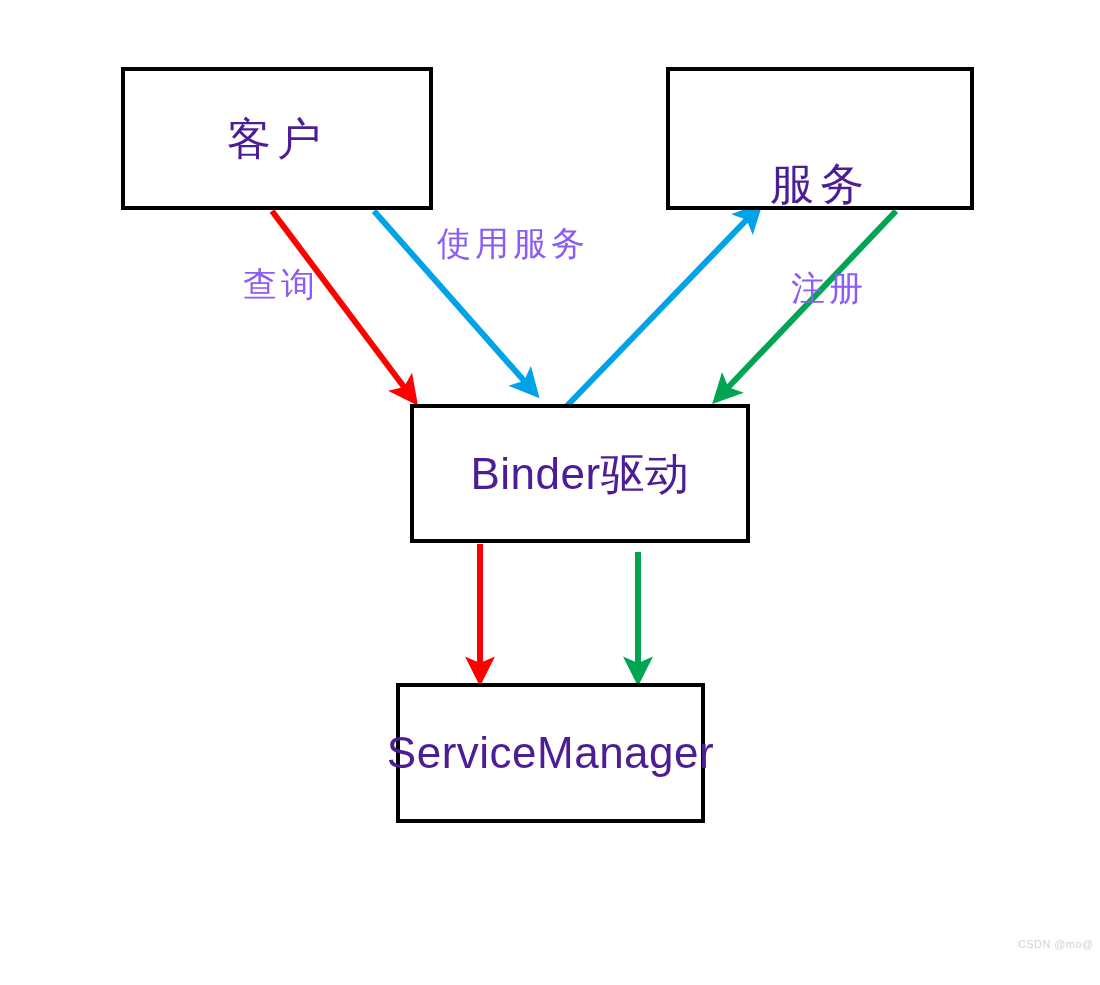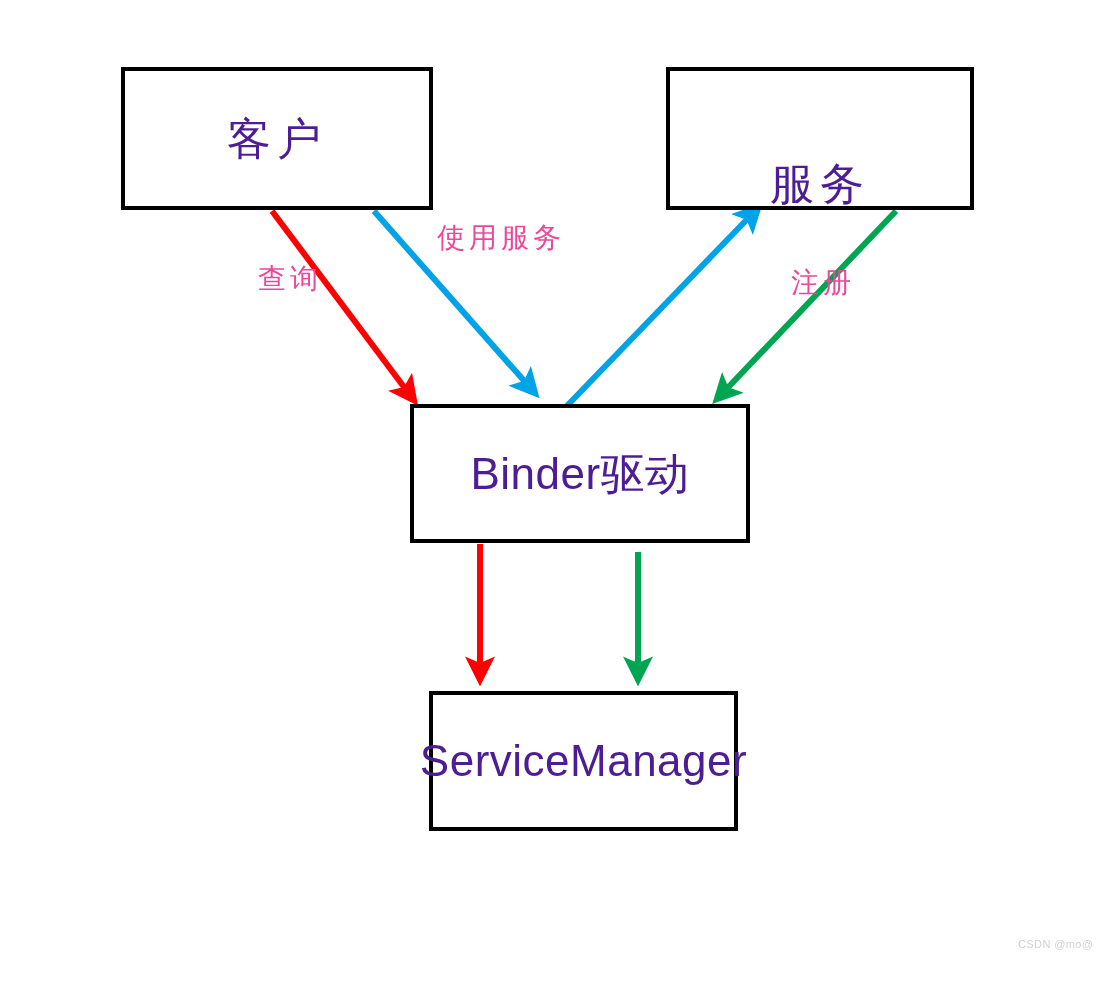--- a/index.html
+++ b/index.html
@@ -40,32 +40,31 @@
     letter-spacing: 0.5px;
     white-space: nowrap;
     color: #4c1d95;
   }
   .node-label.cjk {
     letter-spacing: 6px;
   }
   #node-client  { left: 121px; top: 67px;  width: 312px; height: 143px; }
   #node-service { left: 666px; top: 67px;  width: 308px; height: 143px; align-items: flex-end; }
   #node-binder  { left: 410px; top: 404px; width: 340px; height: 139px; }
-  #node-sm      { left: 429px; top: 683px; width: 309px; height: 140px; margin-top: 8px; }
+  #node-sm      { left: 396px; top: 683px; width: 309px; height: 140px; }
 
   .edge-label {
     position: absolute;
-    font-size: 28px;
+    font-size: 34px;
     line-height: 1;
-    color: #ec4899;
+    color: #8b5cf6;
     white-space: nowrap;
     letter-spacing: 4px;
-    font-family: Liberation Mono, monospace;
   }
-  #label-query   { left: 258px; top: 267px; }
+  #label-query   { left: 243px; top: 267px; }
   #label-use     { left: 437px; top: 226px; }
   #label-register{ left: 791px; top: 271px; }
 
   #watermark {
     position: absolute;
     left: 1018px;
     top: 938px;
     font-size: 11px;
     color: #d2d2d2;
     letter-spacing: 0.4px;

